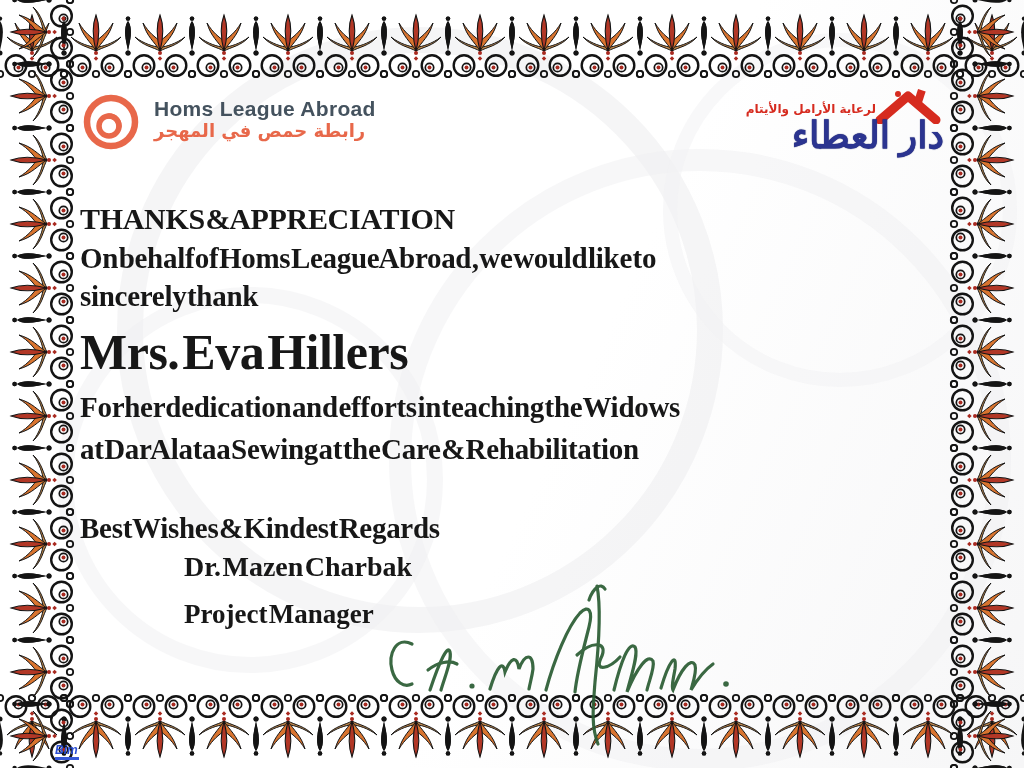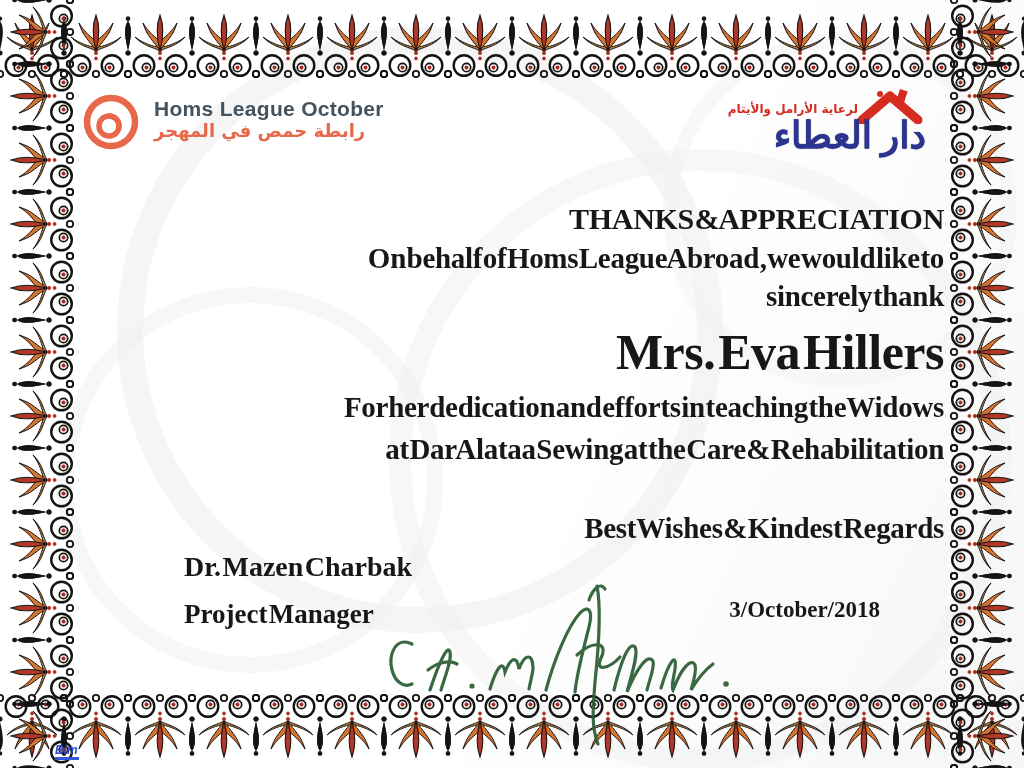--- a/index.html
+++ b/index.html
@@ -10,29 +10,29 @@
   }
   svg{display:block}
   .layer{position:absolute;inset:0;pointer-events:none;}
   
   .homs-logo{position:absolute;left:82px;top:93px;width:300px;height:60px;}
   .homs-icon{position:absolute;left:0;top:0;width:58px;height:58px;}
   .homs-en{position:absolute;left:72px;top:4px;font-family:"Liberation Sans",sans-serif;
     font-size:21px;font-weight:700;color:#44525e;letter-spacing:.3px;white-space:nowrap;}
   .homs-ar{position:absolute;left:72px;top:27px;font-family:"DejaVu Sans",sans-serif;
     font-size:18px;font-weight:700;color:#e8684a;white-space:nowrap;direction:rtl;}
-  .dar-logo{position:absolute;right:96px;top:88px;width:270px;height:85px;text-align:center;}
+  .dar-logo{position:absolute;right:78px;top:88px;width:270px;height:85px;text-align:center;}
   .dar-house{position:absolute;right:0;top:0;width:72px;height:36px;}
   .dar-tagline{position:absolute;right:70px;top:14px;font-family:"DejaVu Sans",sans-serif;
     font-size:12px;font-weight:700;color:#d62b1f;direction:rtl;white-space:nowrap;}
   .dar-name{position:absolute;right:2px;top:26px;font-family:Liberation Serif, serif;
     font-size:37px;font-weight:700;color:#2b3490;direction:rtl;white-space:nowrap;
     text-shadow:0 0 1px #1a2060;}
   
-  .tl{position:absolute;left:80px;right:80px;text-align:right;font-weight:700;
+  .tl{position:absolute;left:80px;right:80px;text-align:left;font-weight:700;
     color:#171717;word-spacing:-0.22em;letter-spacing:-0.01em;white-space:nowrap;}
   .t-title{top:202px;font-size:30px;}
   .t-intro1{top:242px;font-size:29px;}
   .t-intro2{top:280px;font-size:29px;}
   .t-name{top:323px;font-size:50px;word-spacing:-0.18em;}
   .t-b0{top:391px;font-size:29px;}
   .t-b1{top:433px;font-size:29px;}
   .t-b2{top:474px;font-size:29px;}
   .t-b3{top:512px;font-size:29px;}
   .t-sig-name{position:absolute;left:184px;top:551px;font-size:28px;font-weight:700;
@@ -107,21 +107,21 @@
     <use href="#bband" transform="translate(8,768) rotate(-90)"></use>
     <use href="#bband" transform="translate(1016,0) rotate(90)"></use>
   </svg>
 
   <div class="homs-logo">
     <svg class="homs-icon" viewBox="0 0 58 58">
       <circle cx="29" cy="29" r="24" fill="none" stroke="#e8684a" stroke-width="6.5"></circle>
       <circle cx="27" cy="33" r="10" fill="none" stroke="#e8684a" stroke-width="5.5"></circle>
       <path d="M37,33 A10,10 0 0 0 27,23" fill="none" stroke="#e8684a" stroke-width="5.5" stroke-linecap="round"></path>
     </svg>
-    <div class="homs-en">Homs League October</div>
+    <div class="homs-en">Homs League Abroad</div>
     <div class="homs-ar" dir="rtl">رابطة حمص في المهجر</div>
   </div>
 
   <div class="dar-logo">
     <svg class="dar-house" viewBox="0 0 72 36">
       <path d="M6,32 L34,8 L62,32" fill="none" stroke="#d62b1f" stroke-width="9" stroke-linecap="round" stroke-linejoin="round"></path>
       <rect x="42" y="2" width="8" height="12" fill="#d62b1f" transform="rotate(18 46 8)"></rect>
       <circle cx="24" cy="6" r="3" fill="#d62b1f"></circle>
     </svg>
     <div class="dar-tagline" dir="rtl">لرعاية الأرامل والأيتام</div>
@@ -131,21 +131,20 @@
   <div class="tl t-title">THANKS &amp; APPRECIATION</div>
   <div class="tl t-intro2">sincerely thank</div>
   <div class="tl t-intro1">On behalf of Homs League Abroad , we would like to</div>
   <div class="tl t-name">Mrs. Eva Hillers</div>
   <div class="tl t-b0">For her dedication and efforts in teaching the Widows</div>
   <div class="tl t-b1">at Dar Alataa Sewing at the Care &amp; Rehabilitation</div>
   <div class="tl t-b3">Best Wishes &amp; Kindest Regards</div>
 
   <div class="t-sig-name">Dr. Mazen Charbak</div>
   <div class="t-sig-role">Project Manager</div>
-  <div class="t-date">3/October/2018</div>
 
   <svg class="layer" width="1024" height="768" viewBox="0 0 1024 768">
     <g fill="none" stroke="#2a5c33" stroke-width="3.2" stroke-linecap="round" opacity="0.92">
       <path d="M412,644 C396,636 388,654 392,670 C395,682 404,688 412,684"></path>
       <path d="M430,690 C440,660 448,644 450,652 C452,660 445,676 441,690"></path>
       <path d="M428,670 C438,662 450,660 457,664"></path>
       <circle cx="472" cy="686" r="2.6" fill="#2a5c33" stroke="none"></circle>
       <path d="M490,689 C497,666 503,660 505,672 C511,657 517,655 519,669 C525,653 533,653 533,669 C532,677 530,683 529,689"></path>
       <path d="M546,690 C554,660 568,626 580,613 C589,604 593,611 589,627 C583,651 577,672 575,692"></path>
       <path d="M589,600 C593,588 601,582 605,589"></path>

